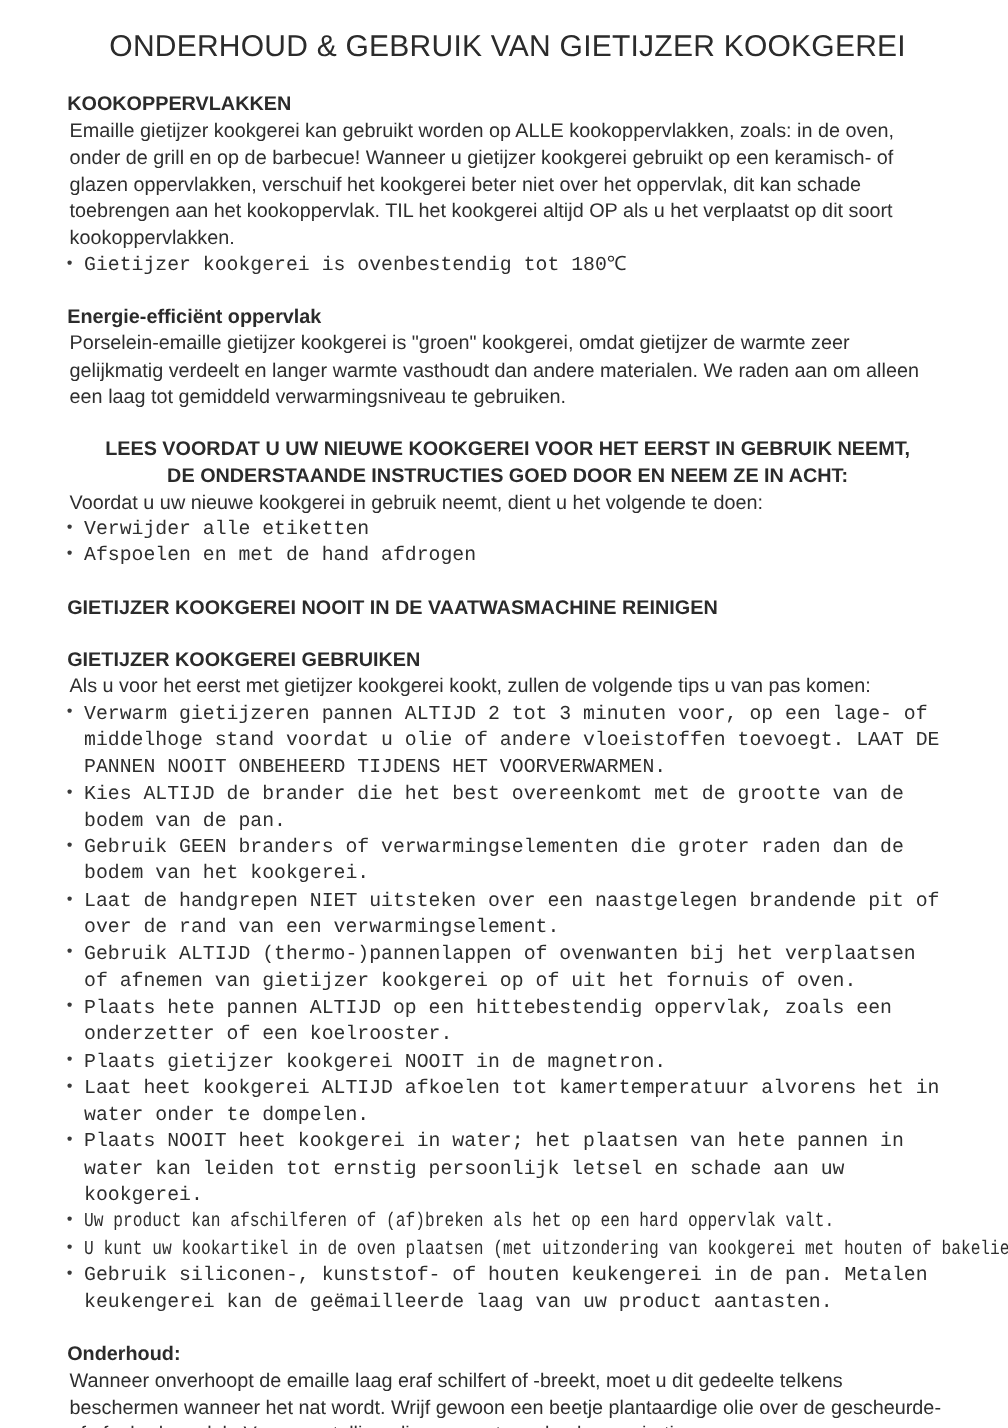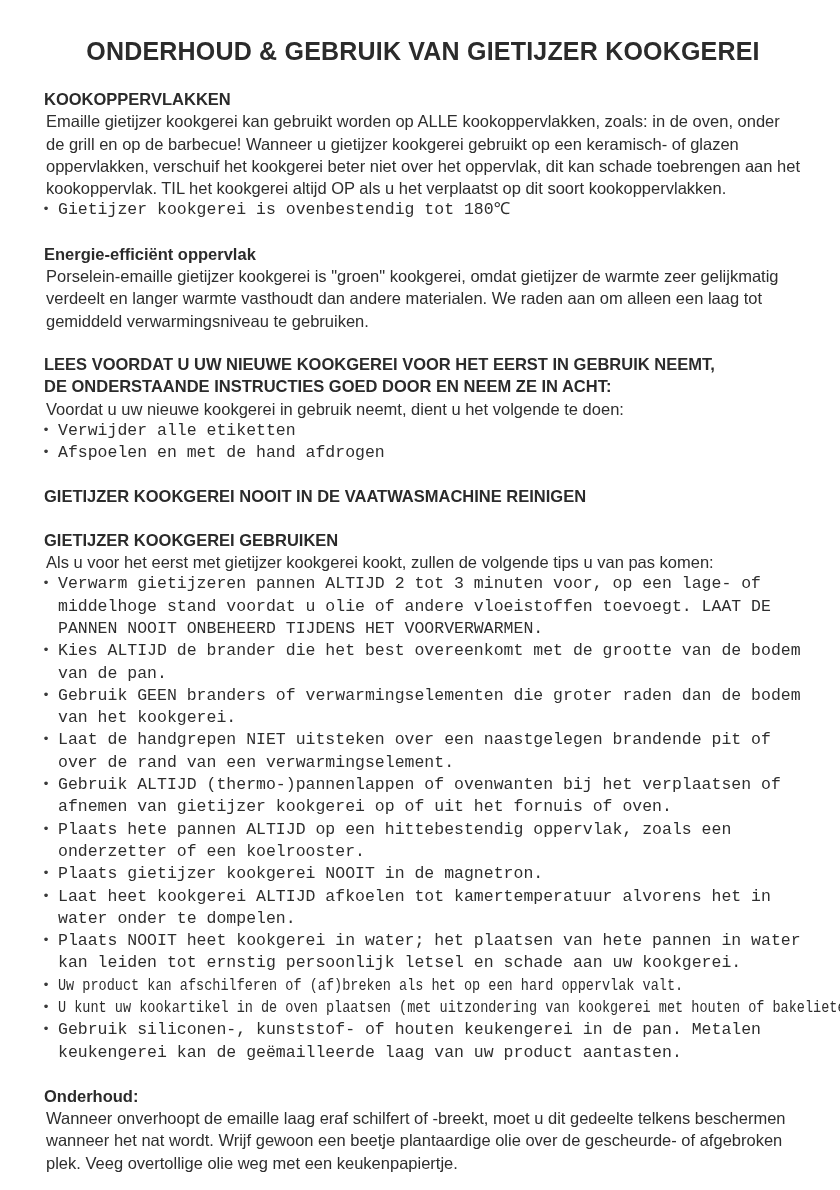--- a/index.html
+++ b/index.html
@@ -14,38 +14,38 @@
     overflow-x: hidden;
   }
   .page {
     width: 840px;
     min-height: 1190px;
     padding: 25px 38px 30px 44px;
     background: #ffffff;
     overflow: hidden;
   }
   .doc-title {
-    margin: 12px 0 23px 0;
+    margin: 0 0 23px 0;
     font-size: 25px;
     line-height: 28px;
-    font-weight: 700;
+    font-weight: 400;
     text-align: center;
     letter-spacing: 0.2px;
     color: #2b2b2b;
   }
-  .section { margin: 0; }
+  .section { margin: 12px; }
   .section + .section { margin-top: 21px; }
   .heading {
     margin: 0;
     font-size: 16.5px;
     line-height: 22.3px;
     font-weight: 700;
     color: #2b2b2b;
   }
-  .heading .heading-line { display: block; }
+  .heading .heading-line { display: block; text-align: center; }
   .para { margin: 0; padding-left: 2px; }
   .bullet-list { list-style: none; margin: 0; padding: 0; font-family: Liberation Mono, monospace; }
   .bullet-item {
     position: relative;
     padding-left: 14px;
     margin: 0;
   }
   .bullet-item::before {
     content: "\2022";
     position: absolute;

